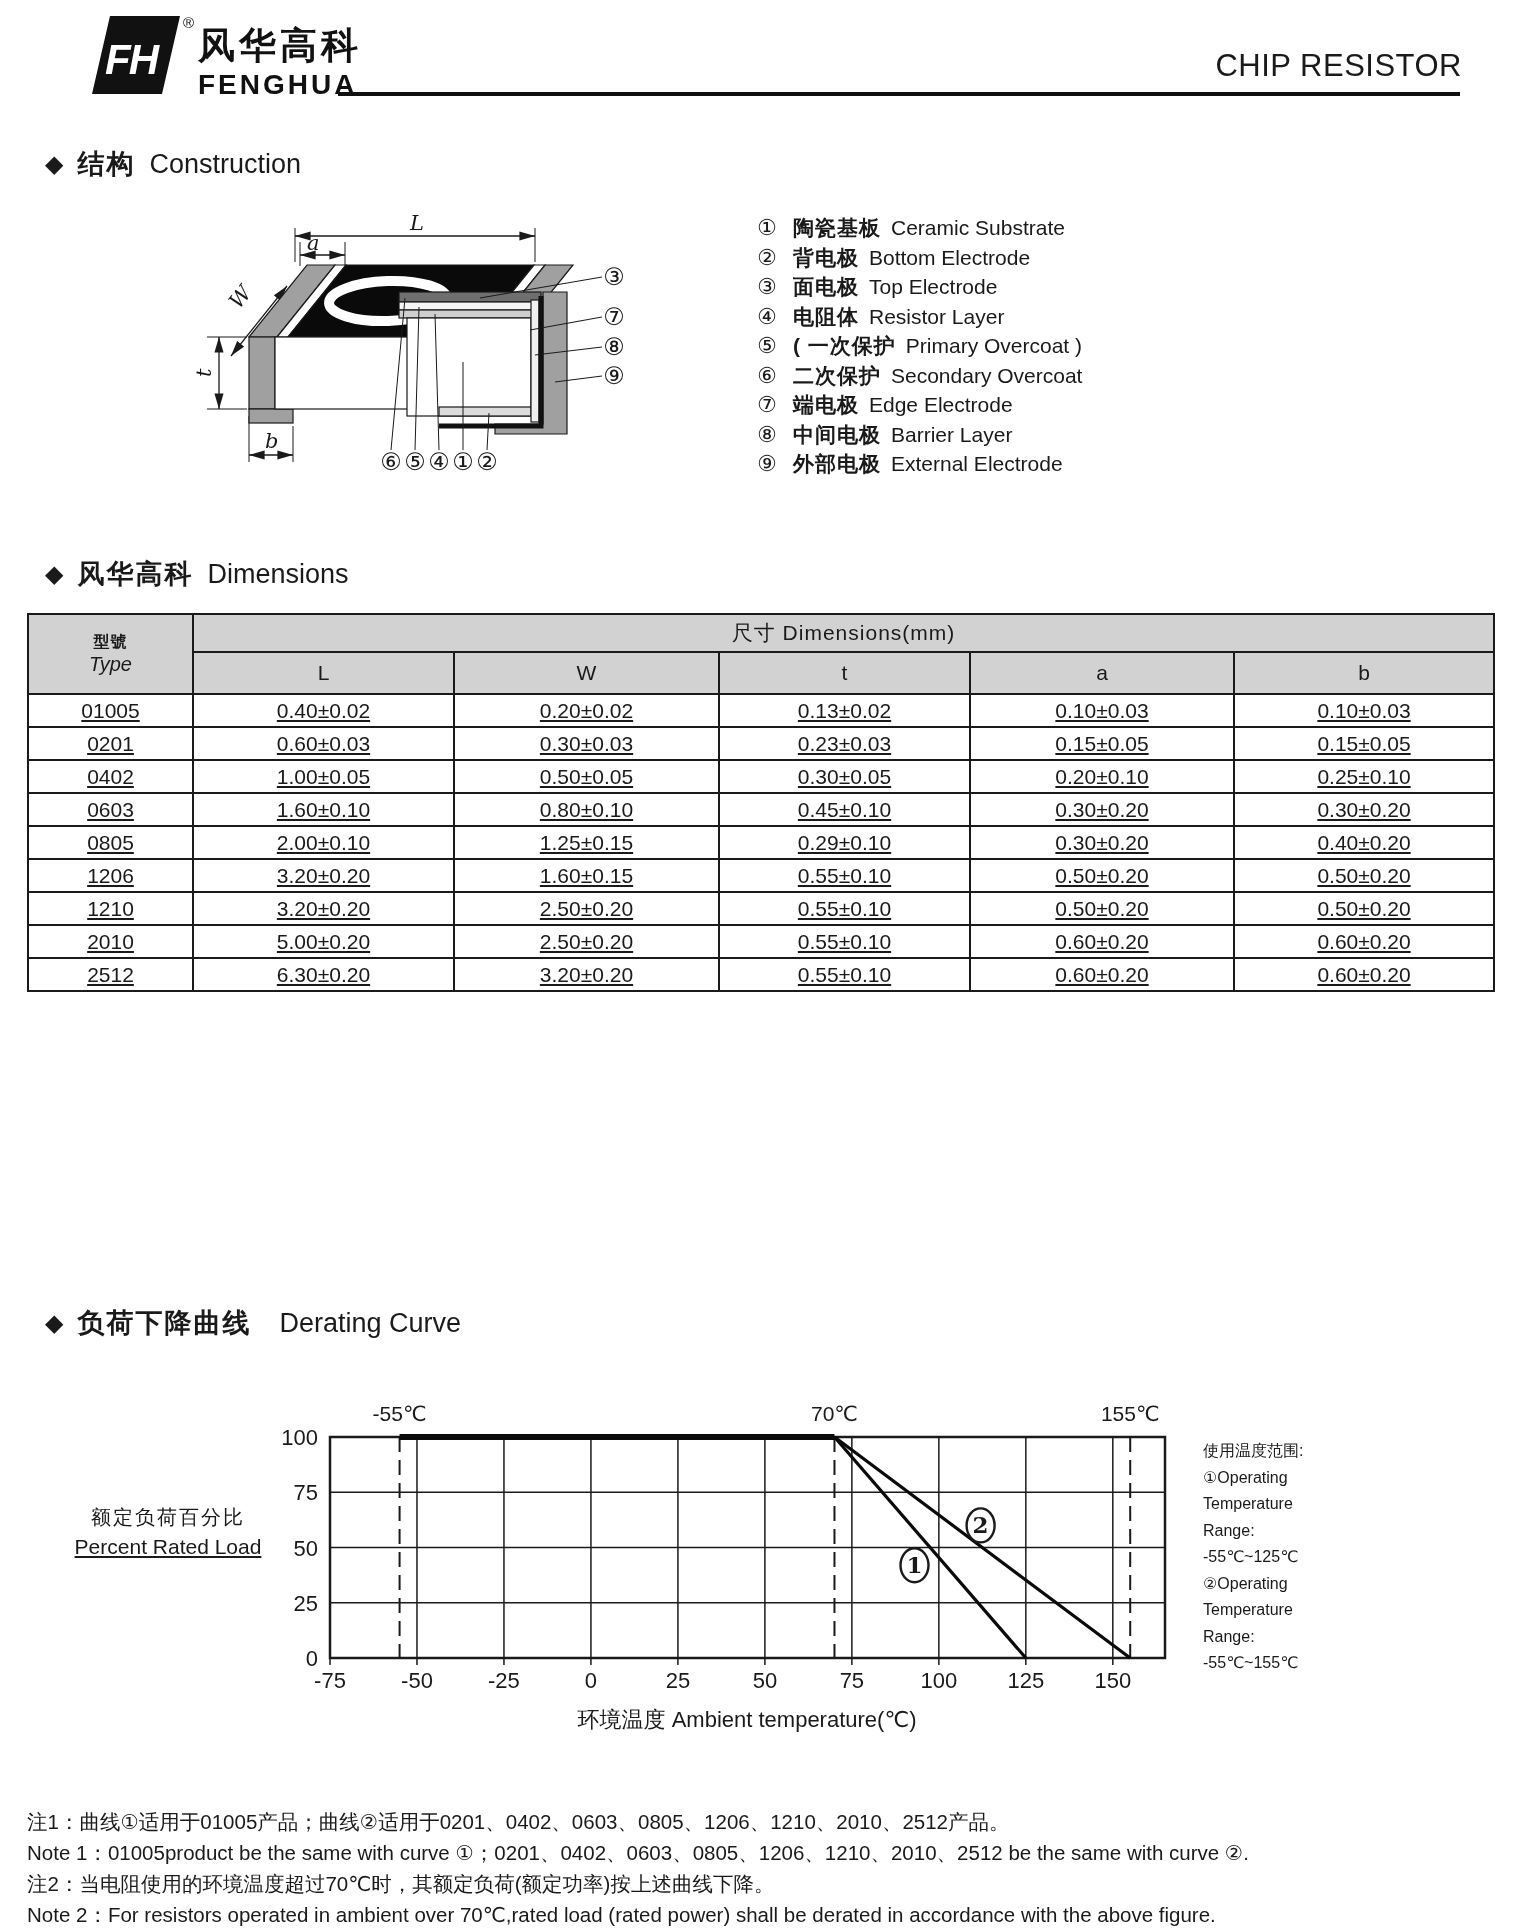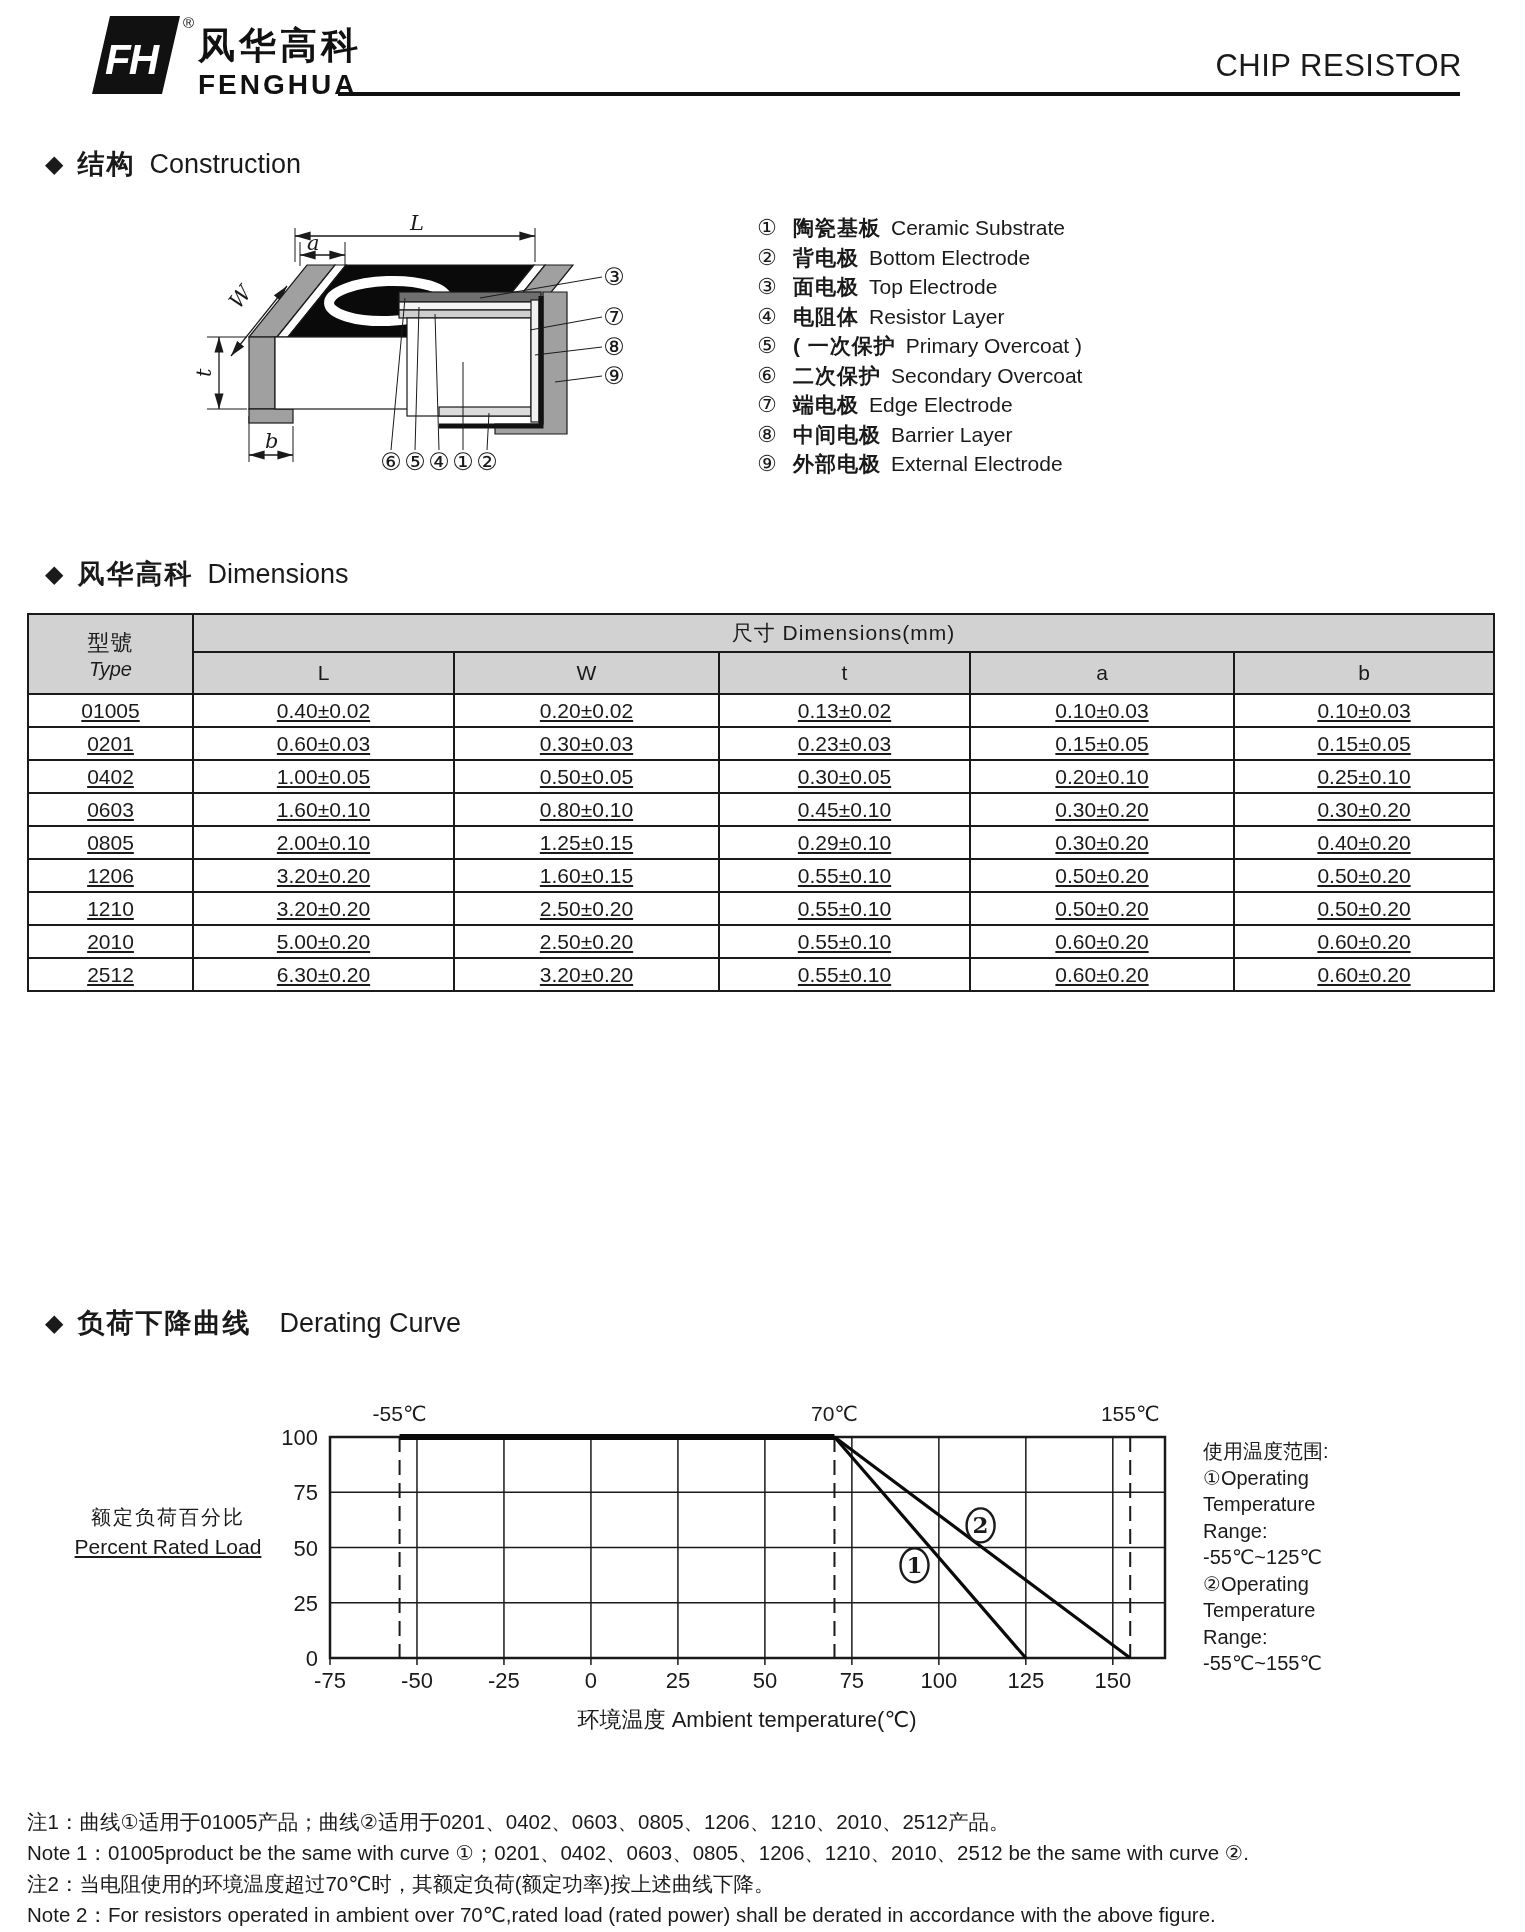--- a/index.html
+++ b/index.html
@@ -25,28 +25,28 @@
   
   #dim-table{left:27px;top:613px;width:1466px;border-collapse:collapse;table-layout:fixed;}
   #dim-table th,#dim-table td{
     border:2px solid #1a1a1a;text-align:center;vertical-align:middle;
     font-size:21px;font-weight:normal;padding:0;
   }
   #dim-table thead th{background:#d2d2d2;}
   .hrow1{height:38px;}
   .hrow2{height:42px;}
   #dim-table tbody tr{height:33px;text-decoration:underline;}
-  .type-cn{font-size:22px;font-weight:normal;letter-spacing:1px;}
+  .type-cn{font-size:16px;font-weight:bold;letter-spacing:1px;}
   .type-en{font-size:20px;font-style:italic;}
   .span-th{font-size:21px;letter-spacing:1px;}
   
   #ylabel{left:58px;top:1502px;width:220px;text-align:center;line-height:30px;}
   #ylabel .ycn{font-size:20px;letter-spacing:2px;}
   #ylabel .yen{font-size:21px;text-decoration:underline;}
-  #sidenote{left:1203px;top:1438px;width:210px;font-size:20px;line-height:26.5px;}
+  #sidenote{left:1203px;top:1438px;width:210px;font-size:16px;line-height:26.5px;}
   .gl{stroke:#1a1a1a;stroke-width:1.5;}
   .plotborder{fill:none;stroke:#1a1a1a;stroke-width:2.5;}
   .dash{stroke:#1a1a1a;stroke-width:2;stroke-dasharray:15 8;}
   .plateau{fill:none;stroke:#0a0a0a;stroke-width:6;}
   .curve{fill:none;stroke:#0a0a0a;stroke-width:3.2;}
   .tick{font-size:22px;text-anchor:middle;fill:#1a1a1a;}
   .tick.end{text-anchor:end;}
   .toplab{font-size:21px;text-anchor:middle;fill:#1a1a1a;}
   .axis-title{font-size:22px;text-anchor:middle;fill:#1a1a1a;}
   .mkr{fill:#ffffff;stroke:#1a1a1a;stroke-width:2.4;}

